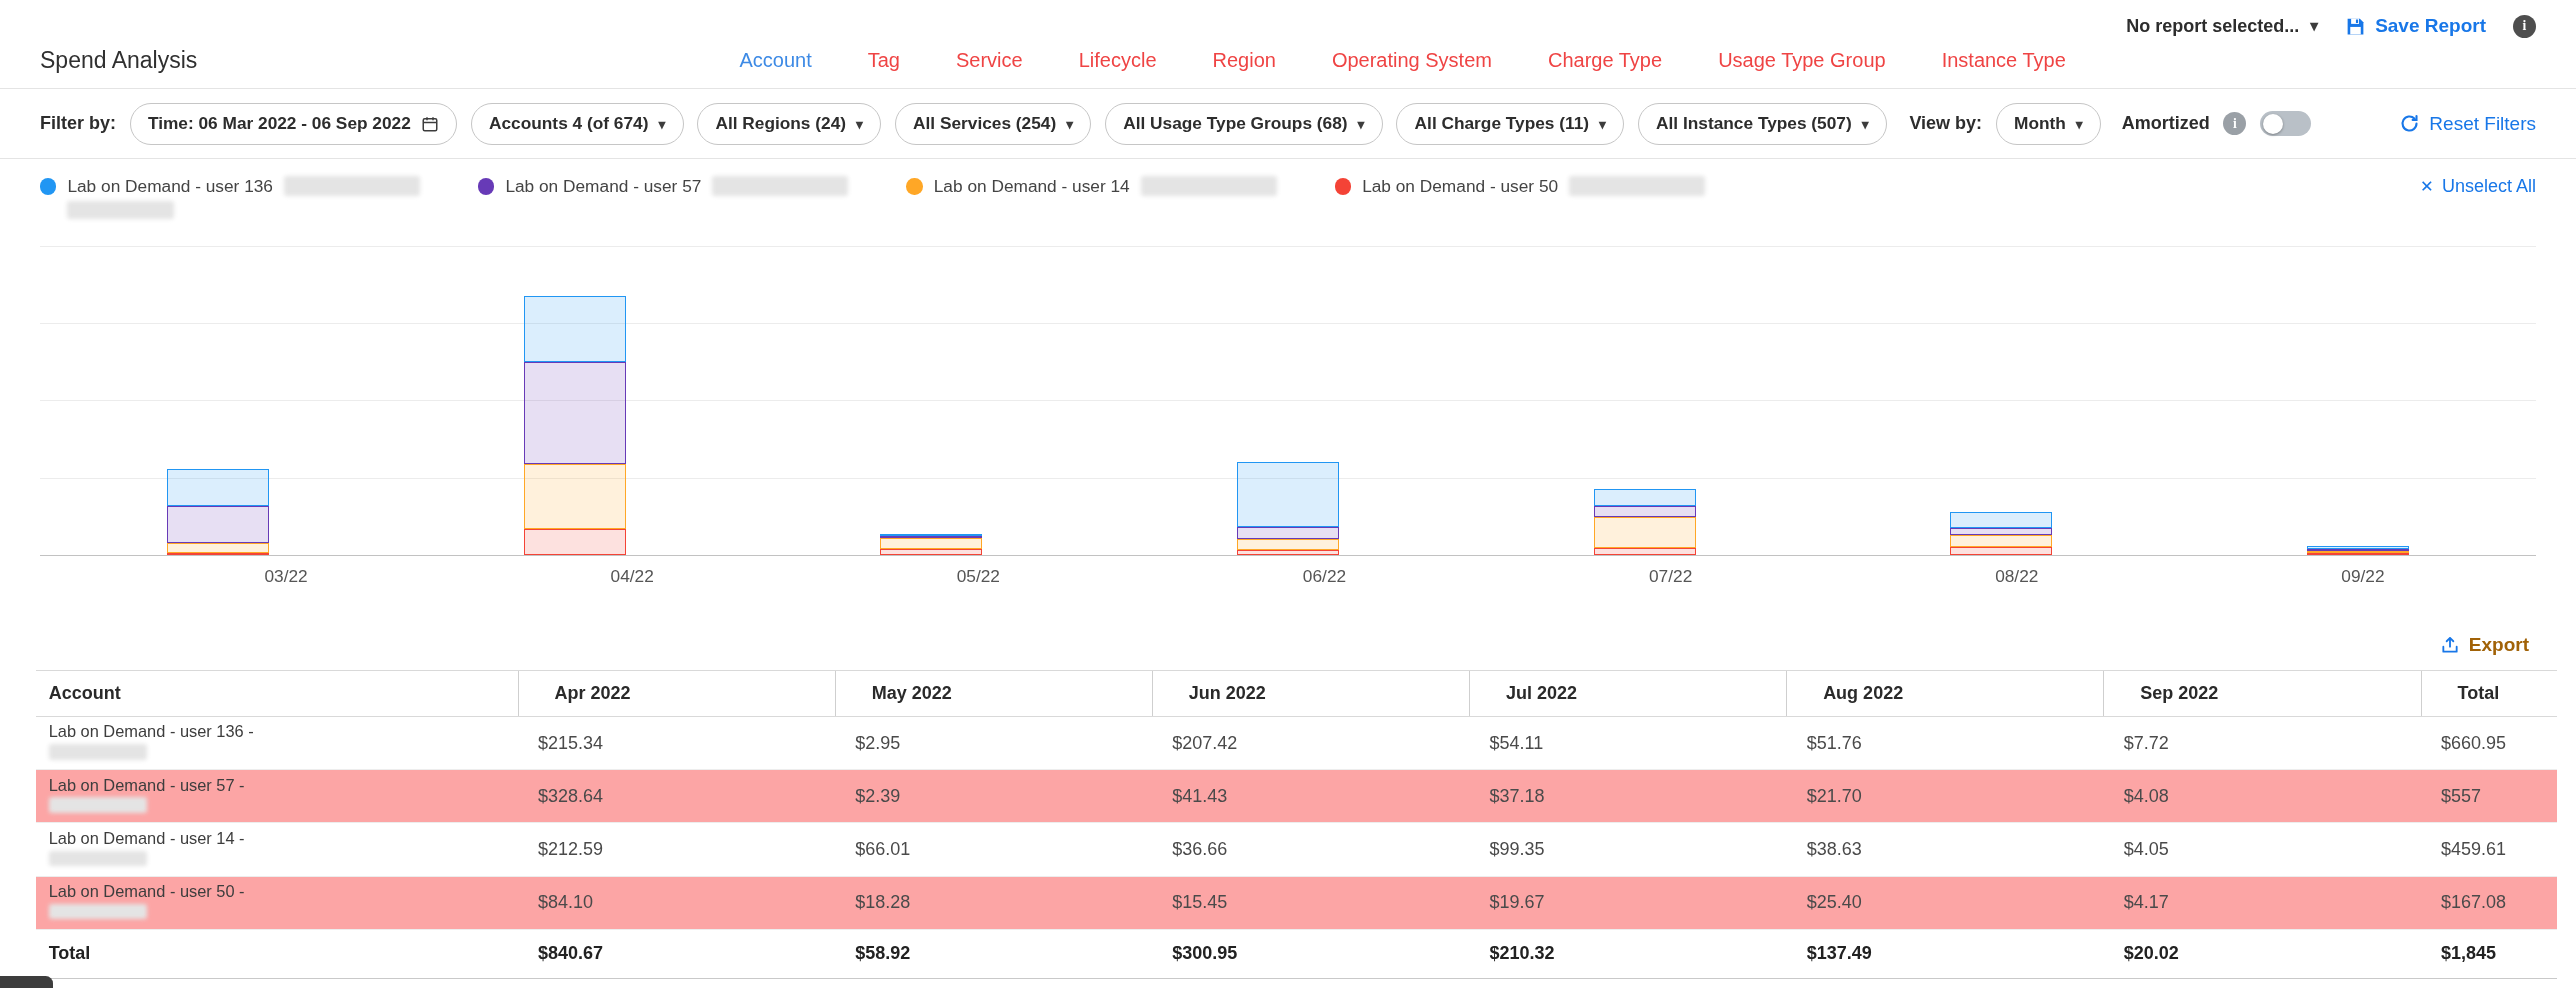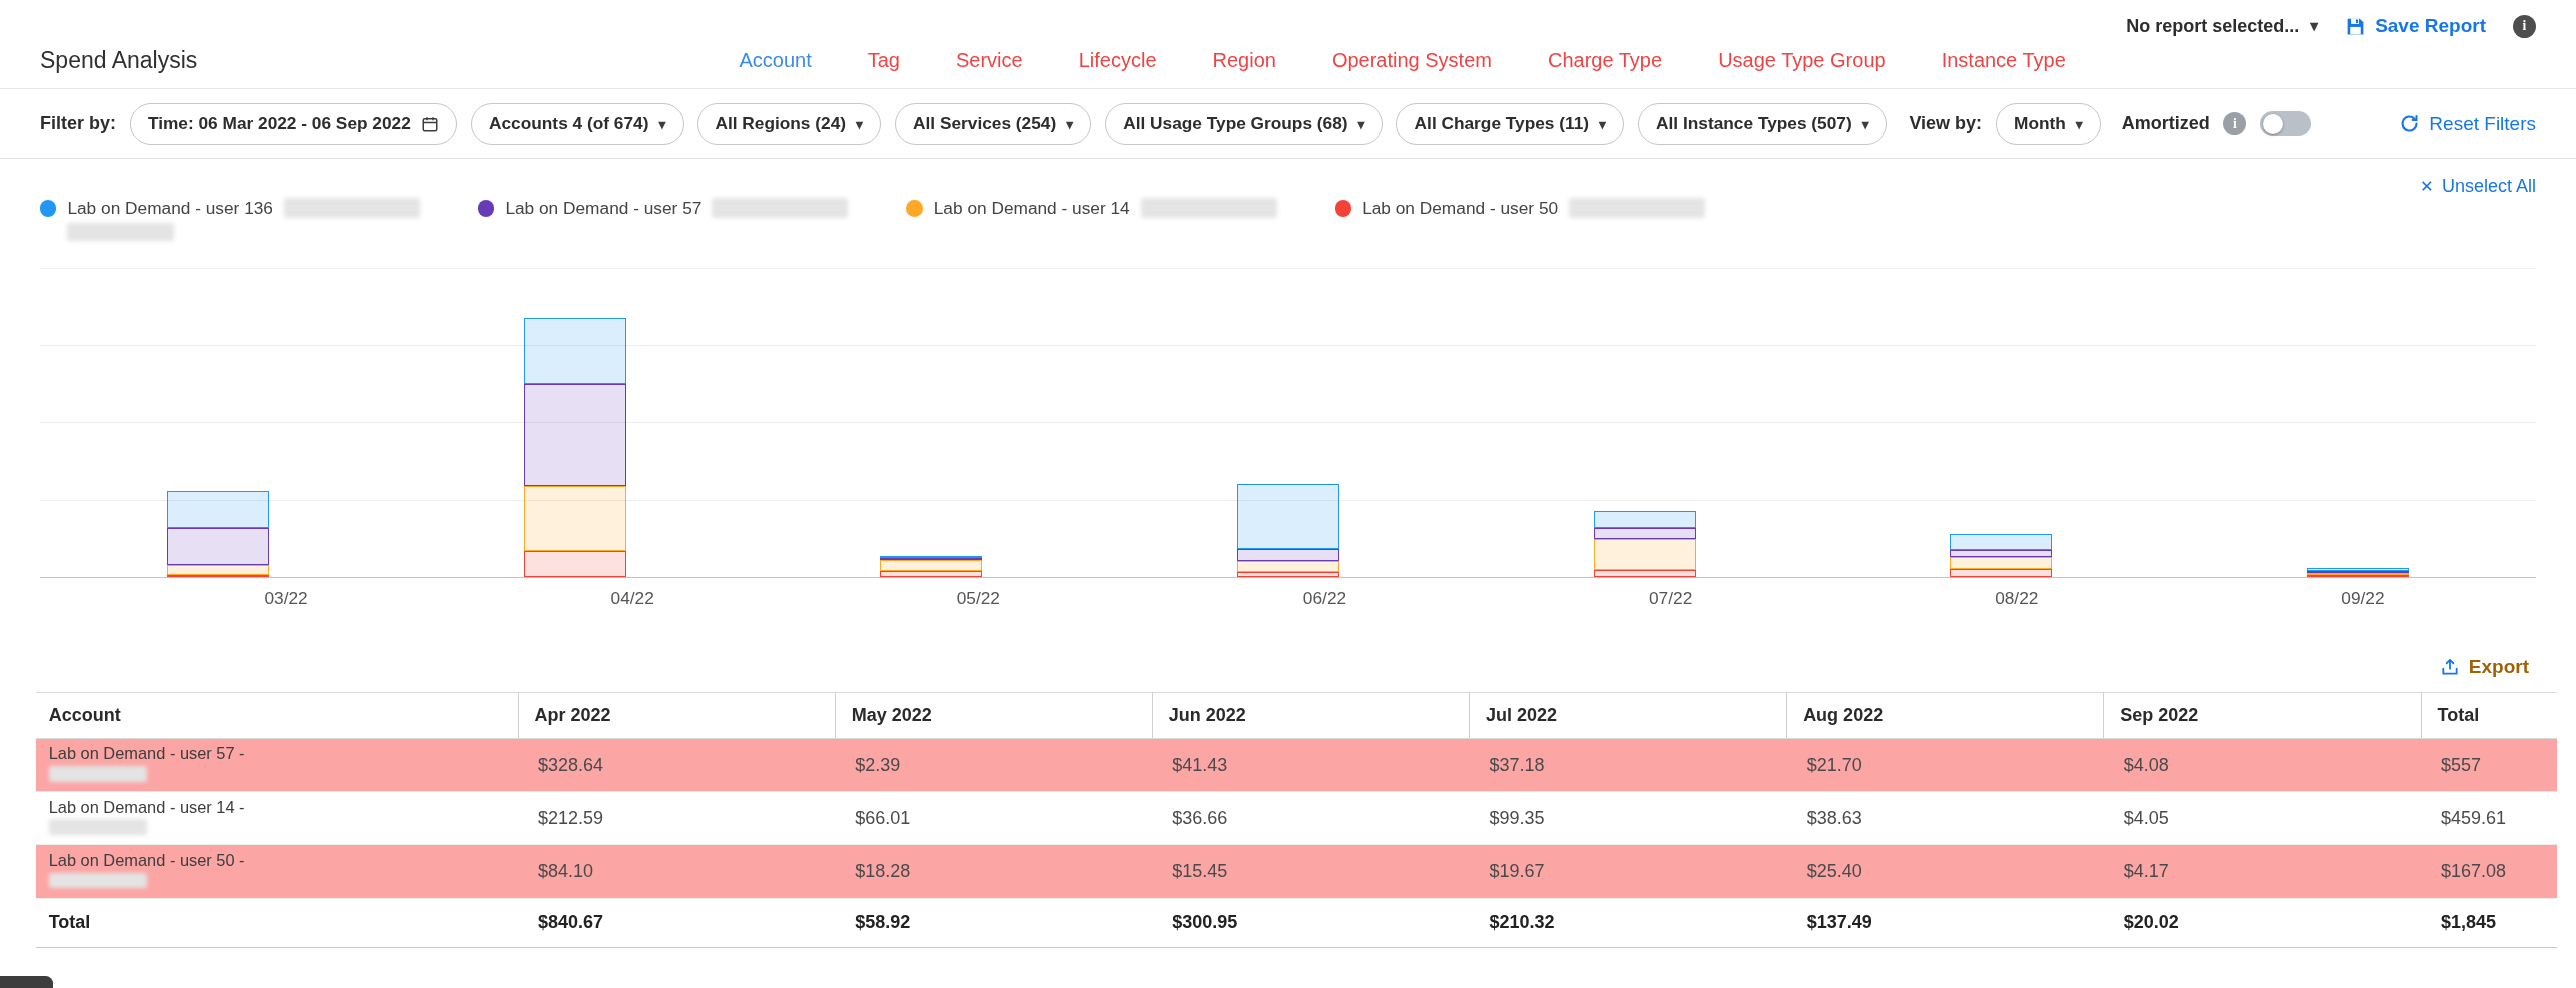--- a/index.html
+++ b/index.html
@@ -29,21 +29,21 @@
   .pill { display:inline-flex; align-items:center; gap:10px; padding:0 17.3px; height:42px; border:0.9px solid #c6c6c6; border-radius:22px;
     background:#fff; font-size:17.3px; font-weight:700; color:#2d2d2d; cursor:pointer; font-family:inherit; white-space:nowrap; }
   .pill .chev { font-size:13.6px; color:#3c3c3c; }
   .pill-ic { display:inline-flex; align-items:center; }
   .toggle { width:51px; height:25.5px; border-radius:13.6px; background:#b9c0c7; position:relative; cursor:pointer; flex:none; }
   .toggle .knob { position:absolute; left:2.7px; top:2.7px; width:20px; height:20px; border-radius:50%; background:#fff; box-shadow:0 0.9px 2.7px rgba(0,0,0,.35); }
   .reset { margin-left:auto; display:flex; align-items:center; gap:9px; color:#1877e8; font-size:19px; cursor:pointer; white-space:nowrap; }
 
   
   .legend-row { display:flex; align-items:flex-start; padding:16.4px 40px 0; }
-  .legend { display:flex; gap:58px; align-items:flex-start;margin-top:22px; }
+  .legend { display:flex; gap:58px; align-items:flex-start; }
   .legend-item { display:flex; align-items:flex-start; gap:11px; cursor:pointer; }
   .dot { width:16.4px; height:16.4px; border-radius:50%; margin-top:2.7px; flex:none; }
   .legend-line { display:flex; align-items:center; gap:11px; }
   .legend-label { font-size:17.3px; color:#444; white-space:nowrap; }
   .blur { display:inline-block; background:#e4e4e4; border-radius:2.7px; filter:blur(2.3px); }
   .unselect { margin-left:auto; color:#1877e8; font-size:18px; display:flex; gap:8.2px; align-items:center; cursor:pointer; }
   .x-ic { font-size:16.4px; }
 
   
   .chart-wrap { display:flex; padding:23.6px 40px 0 40px; }
@@ -60,21 +60,21 @@
   .xlabel { flex:1; text-align:center; font-size:17.3px; color:#555; }
 
   
   .export-row { display:flex; justify-content:flex-end; padding:47px 47px 11px; }
   .export-btn { color:#a16207; font-size:19px; font-weight:700; display:flex; gap:9px; align-items:center; cursor:pointer; }
 
   
   .data-table { width:2521px; margin:3.6px 18px 0 36px; border-collapse:collapse; table-layout:fixed; }
   thead th { text-align:left; font-size:18px; font-weight:700; color:#2a2a2a; padding:11.8px 7.3px 11.8px 12.7px;
     border-top:0.9px solid #d9d9d9; border-bottom:0.9px solid #d9d9d9; white-space:nowrap; overflow:hidden; }
-  thead th.sep { border-left:0.9px solid #cfcfcf; padding-left:16px; }
+  thead th.sep { border-left:0.9px solid #cfcfcf; padding-left:36px; }
   tbody td { font-size:18px; color:#4a4a4a; padding:5.5px 7.3px 5.5px 20px; border-bottom:0.9px solid #ededed; height:51px; vertical-align:middle; }
   tbody td.account { padding-left:12.7px; font-size:16.4px; color:#3d3d3d; }
   tbody tr.alt { background:#fca5a5; }
   tfoot td { font-weight:700; color:#222; border-top:1.8px solid #454545; border-bottom:0.9px solid #c9c9c9;
     padding:13.6px 7.3px 13.6px 20px; font-size:18px; }
   tfoot td:first-child { padding-left:12.7px; }
 
   .corner-artifact { position:fixed; left:0; bottom:0; width:53px; height:11.8px; background:#3d3d3d; border-top-right-radius:7.3px; }
 </style>
 </head>
@@ -324,20 +324,30 @@
         <th class="sep">Apr 2022</th>
         <th class="sep">May 2022</th>
         <th class="sep">Jun 2022</th>
         <th class="sep">Jul 2022</th>
         <th class="sep">Aug 2022</th>
         <th class="sep">Sep 2022</th>
         <th class="sep">Total</th>
       </tr>
     </thead>
   <tbody>
+      <tr class="">
+        <td class="account"><div>Lab on Demand - user 136 -</div><span class="blur" style="width:98px;height:15.5px;margin-top:2.7px"></span></td>
+        <td>$215.34</td>
+        <td>$2.95</td>
+        <td>$207.42</td>
+        <td>$54.11</td>
+        <td>$51.76</td>
+        <td>$7.72</td>
+        <td>$660.95</td>
+      </tr>
       <tr class="alt">
         <td class="account"><div>Lab on Demand - user 57 -</div><span class="blur" style="width:98px;height:15.5px;margin-top:2.7px"></span></td>
         <td>$328.64</td>
         <td>$2.39</td>
         <td>$41.43</td>
         <td>$37.18</td>
         <td>$21.70</td>
         <td>$4.08</td>
         <td>$557</td>
       </tr>

